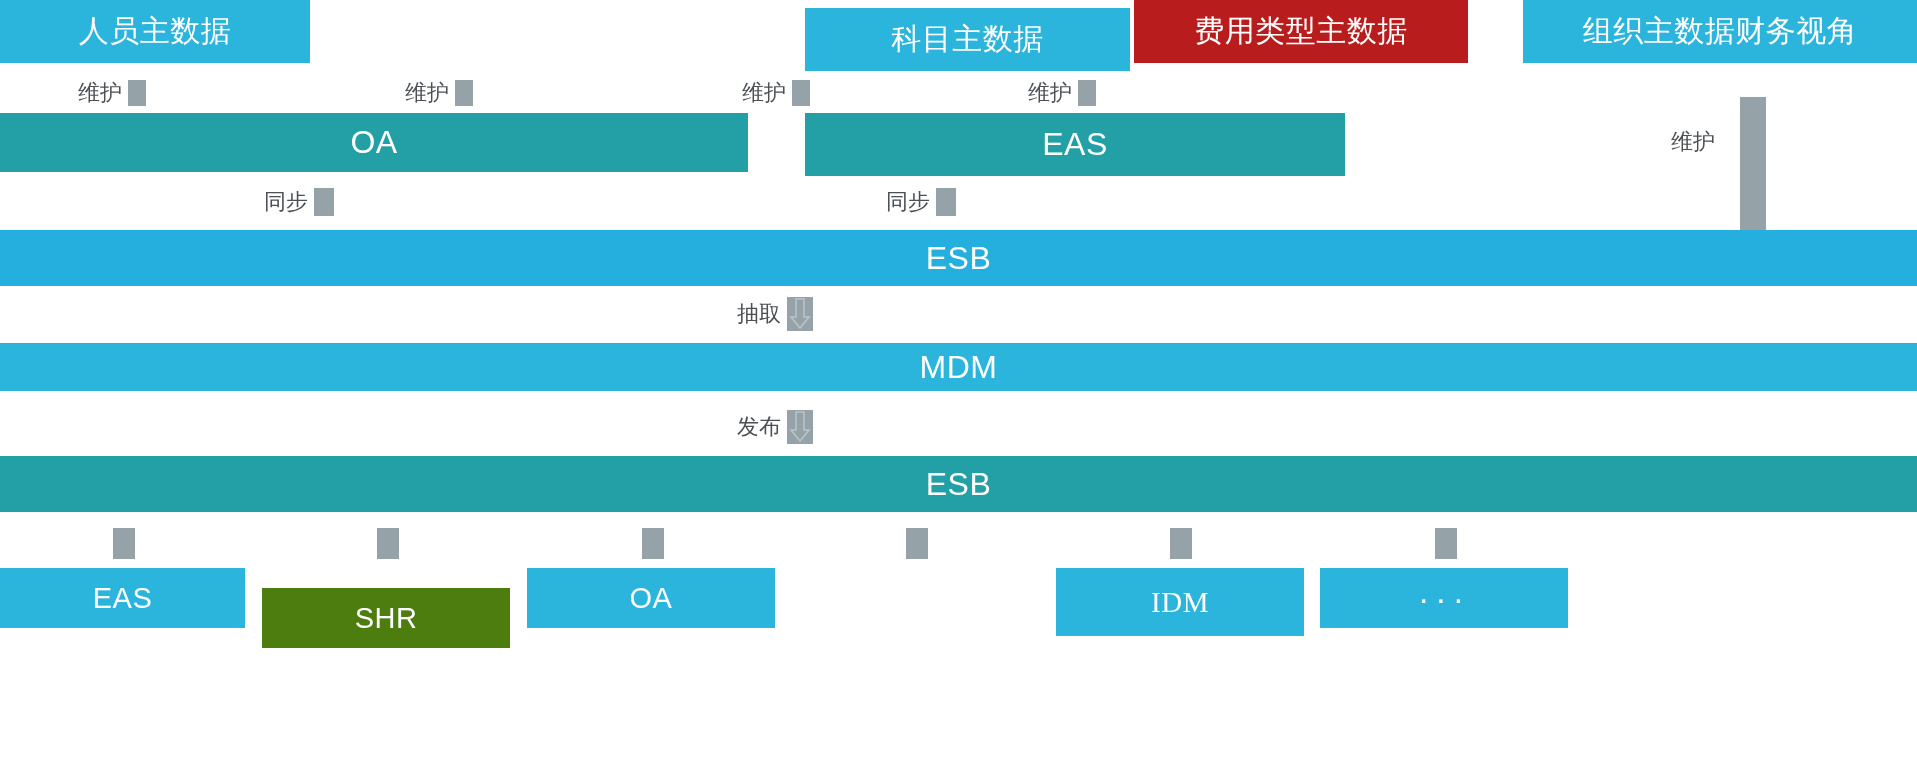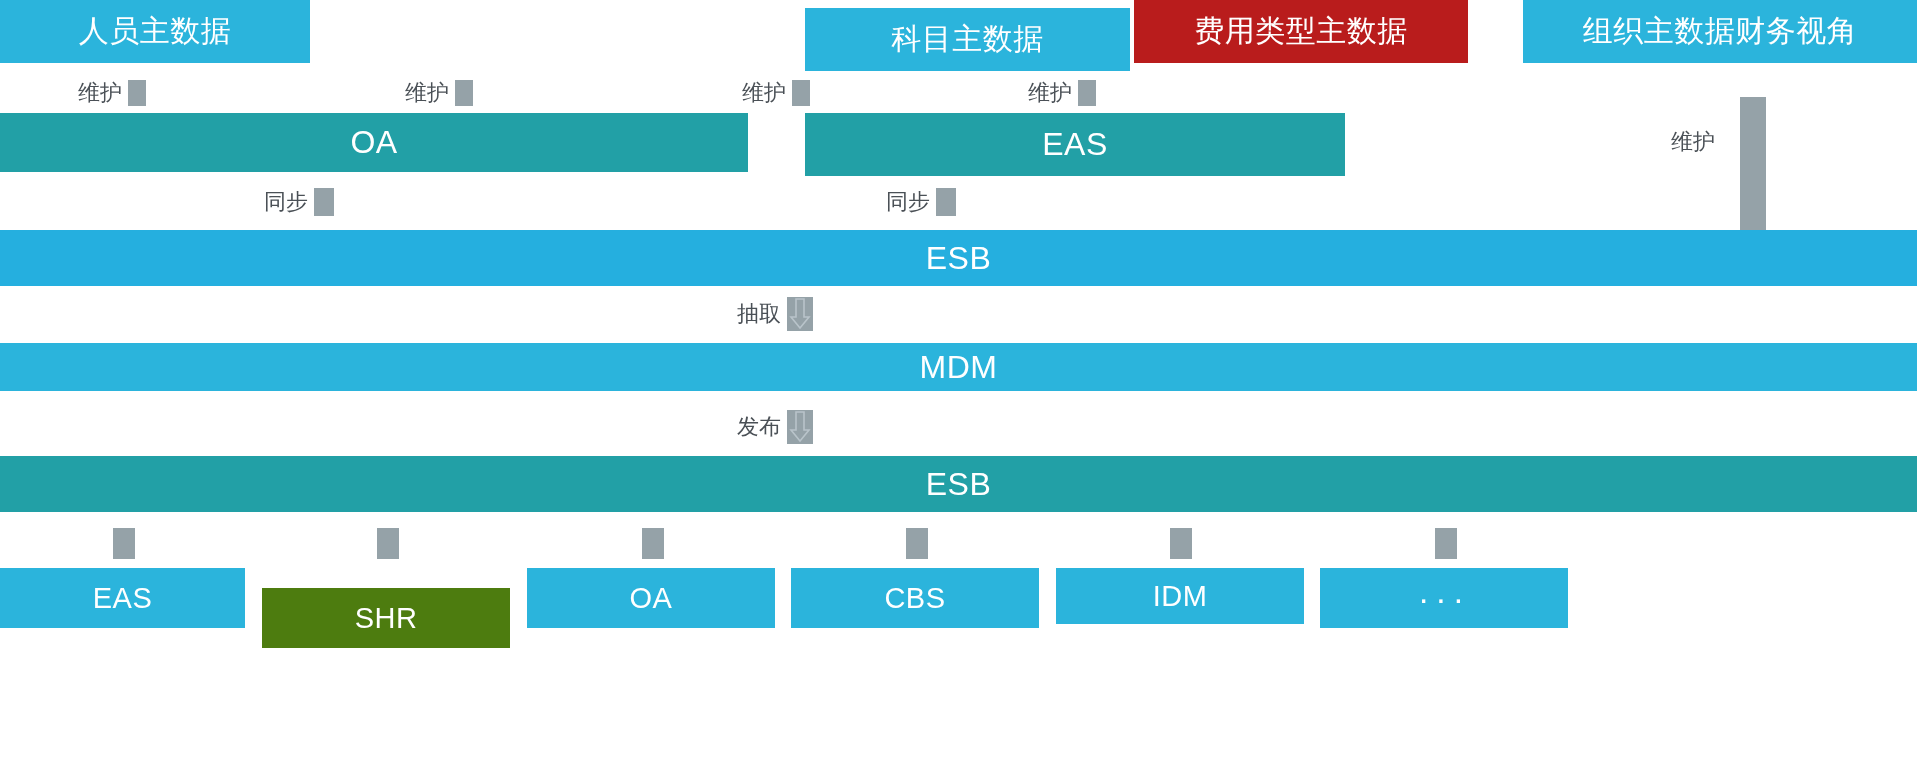--- a/index.html
+++ b/index.html
@@ -164,23 +164,20 @@
 
   <div class="box app-box" style="left:0px; top:568px; width:245px; height:60px; background:#2BB4DC;">
     <span>EAS</span>
   </div>
   <div class="box app-box" style="left:262px; top:588px; width:248px; height:60px; background:#4d7c0f;">
     <span>SHR</span>
   </div>
   <div class="box app-box" style="left:527px; top:568px; width:248px; height:60px; background:#2BB4DC;">
     <span>OA</span>
   </div>
-  <div class="box app-box" style="left:791px; top:568px; width:248px; height:60px; background:#2BB4DC;">
-    <span>CBS</span>
-  </div>
-  <div class="box app-box" style="left:1056px; top:568px; width:248px; height:56px; background:#2BB4DC;">
+  <div class="box app-box" style="left:1056px; top:568px; width:248px; height:68px; background:#2BB4DC;font-family:Liberation Serif, serif;">
     <span>IDM</span>
   </div>
   <div class="box app-box ellipsis" style="left:1320px; top:568px; width:248px; height:60px; background:#2BB4DC;">
     <span>···</span>
   </div>
 
 </div>
 
 </body></html>

